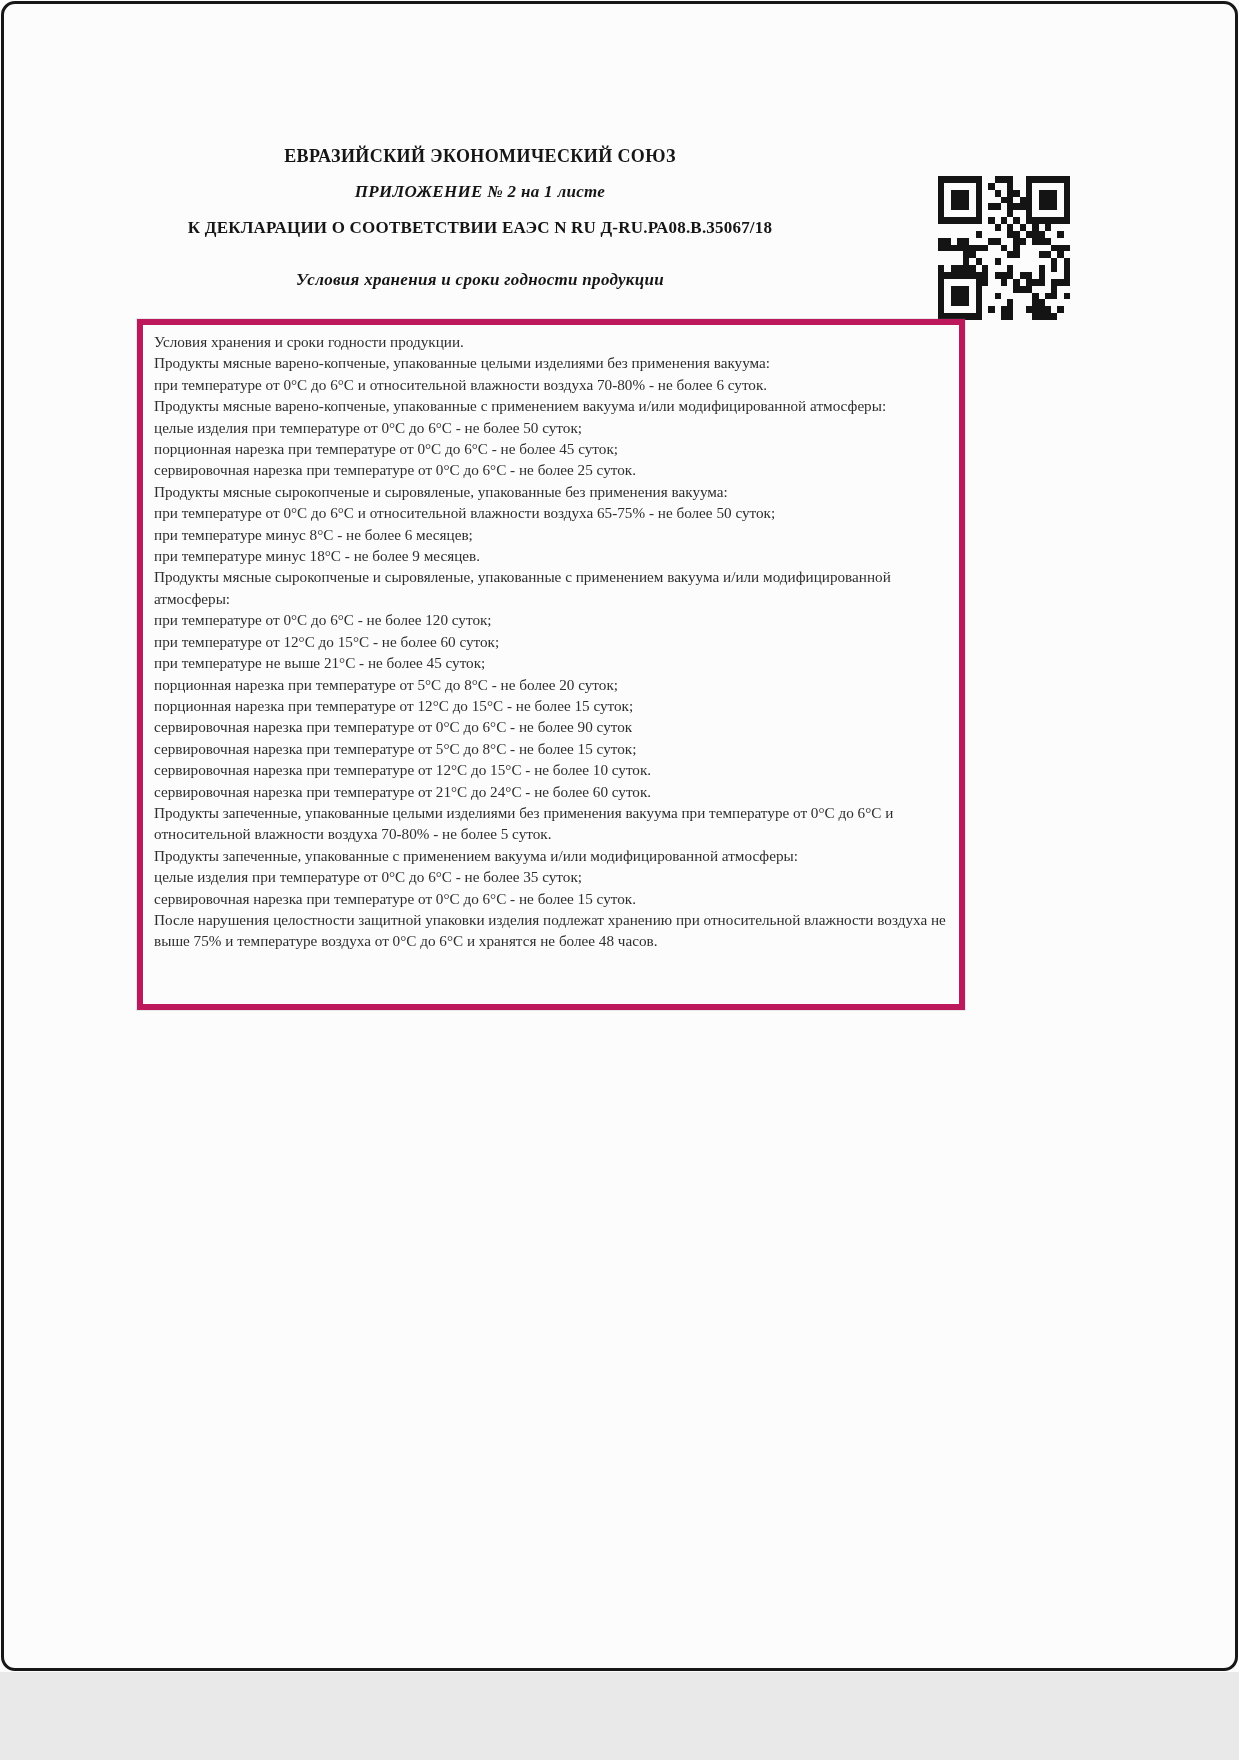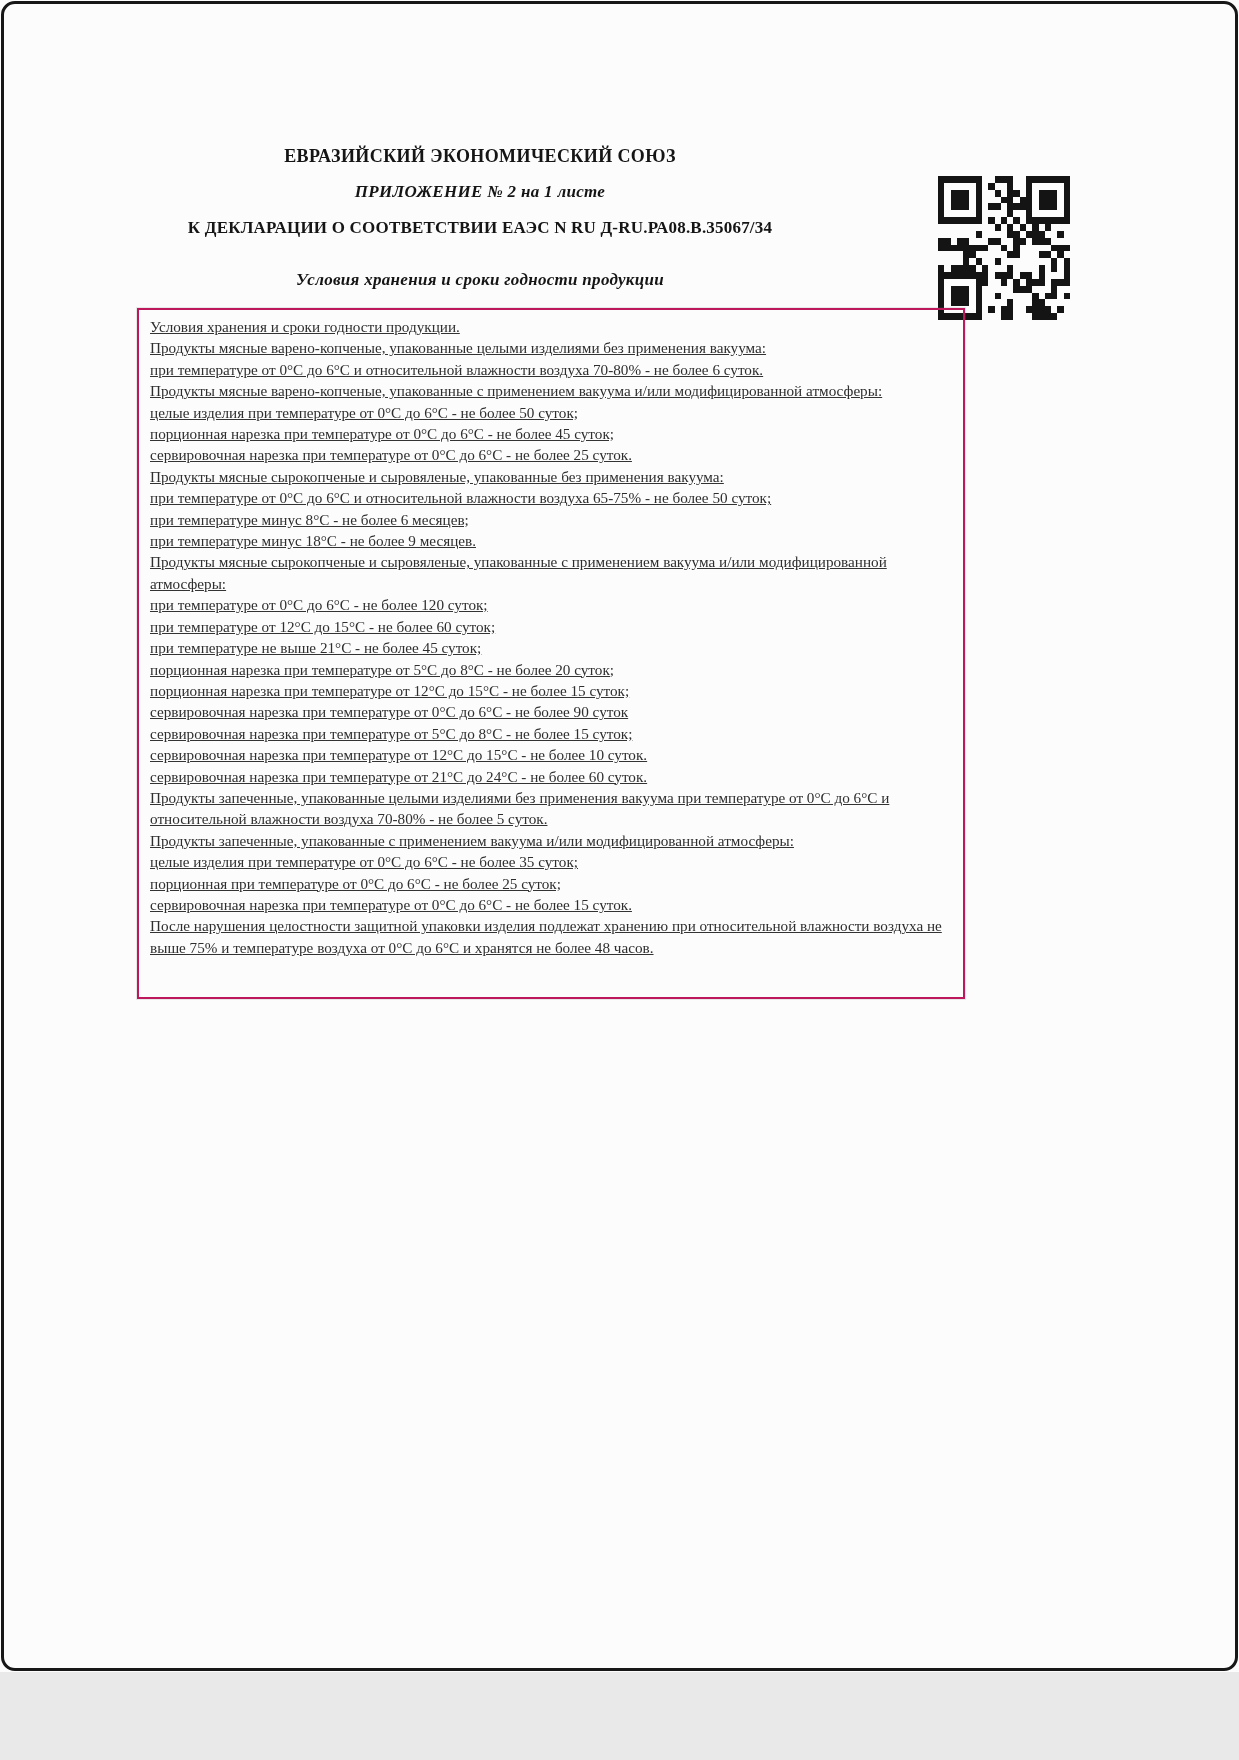--- a/index.html
+++ b/index.html
@@ -12,38 +12,37 @@
   .frame{position:absolute;inset:1px;border:3px solid #171717;border-radius:14px;pointer-events:none;z-index:50;}
   .header{position:absolute;left:100px;top:138px;width:760px;text-align:center;color:#151515;}
   .header .h1{font-size:18px;font-weight:bold;letter-spacing:.4px;line-height:36px;}
   .header .h2{font-size:17px;font-weight:bold;letter-spacing:.3px;line-height:36px;font-style:italic;}
   .header .h3{font-size:17px;font-weight:bold;letter-spacing:.2px;line-height:36px;}
   .qr{position:absolute;left:938px;top:176px;width:132px;height:144px;}
   .qr svg{width:100%;height:100%;}
   .section-title{position:absolute;left:100px;top:270px;width:760px;text-align:center;
     font-size:17px;font-weight:bold;color:#151515;letter-spacing:.3px;font-style:italic;}
   .cond-box{
-    position:absolute;left:137px;top:308px;width:828px;height:691px;box-sizing:border-box;
-    border:2px solid #be185d;padding:6px 11px 8px 11px;overflow:hidden;
+    position:absolute;left:137px;top:319px;width:828px;height:691px;box-sizing:border-box;
+    border:6px solid #be185d;padding:6px 11px 8px 11px;overflow:hidden;
     box-shadow:0 0 0 1px rgba(120,120,120,.15);
-    text-decoration:underline;
   }
   .cond-box p{margin:0;font-size:15.2px;line-height:21.4px;color:#2e2e2e;}
   .sig-area{position:absolute;left:0;top:1100px;width:1239px;height:660px;}
 </style>
 </head>
 <body>
 
 <div class="page">
   <div class="frame"></div>
 
   <div class="header">
     <div class="h1">ЕВРАЗИЙСКИЙ ЭКОНОМИЧЕСКИЙ СОЮЗ</div>
     <div class="h2">ПРИЛОЖЕНИЕ № 2 на 1 листе</div>
-    <div class="h3">К ДЕКЛАРАЦИИ О СООТВЕТСТВИИ ЕАЭС N RU Д-RU.РА08.В.35067/34</div>
+    <div class="h3">К ДЕКЛАРАЦИИ О СООТВЕТСТВИИ ЕАЭС N RU Д-RU.РА08.В.35067/18</div>
   </div>
 
   <div class="qr">
     <svg viewBox="0 0 21 21" preserveAspectRatio="none" shape-rendering="crispEdges" aria-hidden="true">
         <path d="M0 0h1v1h-1zM1 0h1v1h-1zM2 0h1v1h-1zM3 0h1v1h-1zM4 0h1v1h-1zM5 0h1v1h-1zM6 0h1v1h-1zM9 0h1v1h-1zM10 0h1v1h-1zM11 0h1v1h-1zM14 0h1v1h-1zM15 0h1v1h-1zM16 0h1v1h-1zM17 0h1v1h-1zM18 0h1v1h-1zM19 0h1v1h-1zM20 0h1v1h-1zM0 1h1v1h-1zM6 1h1v1h-1zM8 1h1v1h-1zM11 1h1v1h-1zM14 1h1v1h-1zM20 1h1v1h-1zM0 2h1v1h-1zM2 2h1v1h-1zM3 2h1v1h-1zM4 2h1v1h-1zM6 2h1v1h-1zM9 2h1v1h-1zM11 2h1v1h-1zM12 2h1v1h-1zM14 2h1v1h-1zM16 2h1v1h-1zM17 2h1v1h-1zM18 2h1v1h-1zM20 2h1v1h-1zM0 3h1v1h-1zM2 3h1v1h-1zM3 3h1v1h-1zM4 3h1v1h-1zM6 3h1v1h-1zM10 3h1v1h-1zM11 3h1v1h-1zM13 3h1v1h-1zM14 3h1v1h-1zM16 3h1v1h-1zM17 3h1v1h-1zM18 3h1v1h-1zM20 3h1v1h-1zM0 4h1v1h-1zM2 4h1v1h-1zM3 4h1v1h-1zM4 4h1v1h-1zM6 4h1v1h-1zM8 4h1v1h-1zM9 4h1v1h-1zM11 4h1v1h-1zM12 4h1v1h-1zM13 4h1v1h-1zM14 4h1v1h-1zM16 4h1v1h-1zM17 4h1v1h-1zM18 4h1v1h-1zM20 4h1v1h-1zM0 5h1v1h-1zM6 5h1v1h-1zM11 5h1v1h-1zM14 5h1v1h-1zM20 5h1v1h-1zM0 6h1v1h-1zM1 6h1v1h-1zM2 6h1v1h-1zM3 6h1v1h-1zM4 6h1v1h-1zM5 6h1v1h-1zM6 6h1v1h-1zM8 6h1v1h-1zM10 6h1v1h-1zM12 6h1v1h-1zM14 6h1v1h-1zM15 6h1v1h-1zM16 6h1v1h-1zM17 6h1v1h-1zM18 6h1v1h-1zM19 6h1v1h-1zM20 6h1v1h-1zM9 7h1v1h-1zM11 7h1v1h-1zM13 7h1v1h-1zM15 7h1v1h-1zM17 7h1v1h-1zM6 8h1v1h-1zM11 8h1v1h-1zM12 8h1v1h-1zM14 8h1v1h-1zM15 8h1v1h-1zM16 8h1v1h-1zM19 8h1v1h-1zM0 9h1v1h-1zM1 9h1v1h-1zM3 9h1v1h-1zM4 9h1v1h-1zM8 9h1v1h-1zM9 9h1v1h-1zM12 9h1v1h-1zM13 9h1v1h-1zM15 9h1v1h-1zM16 9h1v1h-1zM17 9h1v1h-1zM0 10h1v1h-1zM1 10h1v1h-1zM2 10h1v1h-1zM3 10h1v1h-1zM4 10h1v1h-1zM5 10h1v1h-1zM6 10h1v1h-1zM7 10h1v1h-1zM10 10h1v1h-1zM12 10h1v1h-1zM18 10h1v1h-1zM19 10h1v1h-1zM20 10h1v1h-1zM4 11h1v1h-1zM5 11h1v1h-1zM11 11h1v1h-1zM12 11h1v1h-1zM16 11h1v1h-1zM17 11h1v1h-1zM19 11h1v1h-1zM4 12h1v1h-1zM6 12h1v1h-1zM9 12h1v1h-1zM18 12h1v1h-1zM20 12h1v1h-1zM0 13h1v1h-1zM2 13h1v1h-1zM3 13h1v1h-1zM4 13h1v1h-1zM5 13h1v1h-1zM7 13h1v1h-1zM11 13h1v1h-1zM16 13h1v1h-1zM18 13h1v1h-1zM20 13h1v1h-1zM0 14h1v1h-1zM1 14h1v1h-1zM2 14h1v1h-1zM3 14h1v1h-1zM4 14h1v1h-1zM5 14h1v1h-1zM6 14h1v1h-1zM7 14h1v1h-1zM9 14h1v1h-1zM10 14h1v1h-1zM11 14h1v1h-1zM13 14h1v1h-1zM14 14h1v1h-1zM16 14h1v1h-1zM20 14h1v1h-1zM0 15h1v1h-1zM6 15h1v1h-1zM7 15h1v1h-1zM10 15h1v1h-1zM12 15h1v1h-1zM14 15h1v1h-1zM15 15h1v1h-1zM16 15h1v1h-1zM18 15h1v1h-1zM19 15h1v1h-1zM20 15h1v1h-1zM0 16h1v1h-1zM2 16h1v1h-1zM3 16h1v1h-1zM4 16h1v1h-1zM6 16h1v1h-1zM12 16h1v1h-1zM13 16h1v1h-1zM14 16h1v1h-1zM18 16h1v1h-1zM0 17h1v1h-1zM2 17h1v1h-1zM3 17h1v1h-1zM4 17h1v1h-1zM6 17h1v1h-1zM9 17h1v1h-1zM15 17h1v1h-1zM17 17h1v1h-1zM18 17h1v1h-1zM20 17h1v1h-1zM0 18h1v1h-1zM2 18h1v1h-1zM3 18h1v1h-1zM4 18h1v1h-1zM6 18h1v1h-1zM11 18h1v1h-1zM15 18h1v1h-1zM16 18h1v1h-1zM0 19h1v1h-1zM6 19h1v1h-1zM8 19h1v1h-1zM10 19h1v1h-1zM11 19h1v1h-1zM14 19h1v1h-1zM15 19h1v1h-1zM16 19h1v1h-1zM17 19h1v1h-1zM19 19h1v1h-1zM0 20h1v1h-1zM1 20h1v1h-1zM2 20h1v1h-1zM3 20h1v1h-1zM4 20h1v1h-1zM5 20h1v1h-1zM6 20h1v1h-1zM10 20h1v1h-1zM11 20h1v1h-1zM15 20h1v1h-1zM16 20h1v1h-1zM17 20h1v1h-1zM18 20h1v1h-1z" fill="#141414"></path>
       </svg>
   </div>
 
   <div class="section-title">Условия хранения и сроки годности продукции</div>
 
@@ -66,21 +65,20 @@
       <p>при температуре не выше 21°С - не более 45 суток;</p>
       <p>порционная нарезка при температуре от 5°С до 8°С - не более 20 суток;</p>
       <p>порционная нарезка при температуре от 12°С до 15°С - не более 15 суток;</p>
       <p>сервировочная нарезка при температуре от 0°С до 6°С - не более 90 суток</p>
       <p>сервировочная нарезка при температуре от 5°С до 8°С - не более 15 суток;</p>
       <p>сервировочная нарезка при температуре от 12°С до 15°С - не более 10 суток.</p>
       <p>сервировочная нарезка при температуре от 21°С до 24°С - не более 60 суток.</p>
       <p>Продукты запеченные, упакованные целыми изделиями без применения вакуума при температуре от 0°С до 6°С и относительной влажности воздуха 70-80% - не более 5 суток.</p>
       <p>Продукты запеченные, упакованные с применением вакуума и/или модифицированной атмосферы:</p>
       <p>целые изделия при температуре от 0°С до 6°С - не более 35 суток;</p>
-      <p>порционная при температуре от 0°С до 6°С - не более 25 суток;</p>
       <p>сервировочная нарезка при температуре от 0°С до 6°С - не более 15 суток.</p>
       <p>После нарушения целостности защитной упаковки изделия подлежат хранению при относительной влажности воздуха не выше 75% и температуре воздуха от 0°С до 6°С и хранятся не более 48 часов.</p>
     </div>
 
   <div class="sig-area">
     
 
     
     
 

